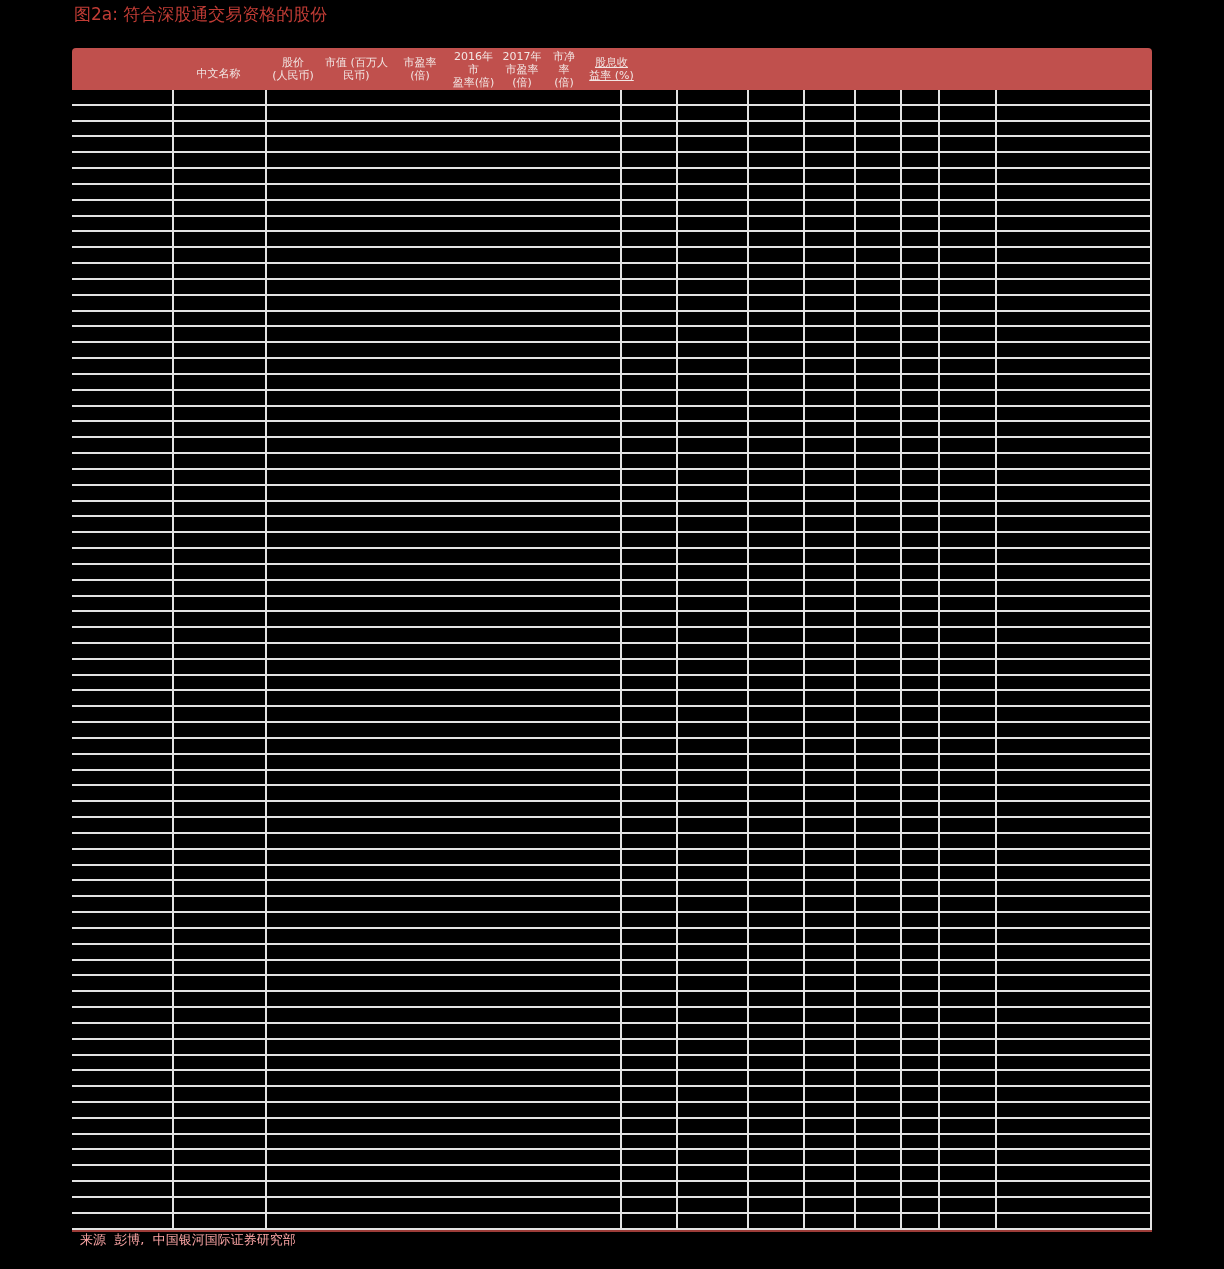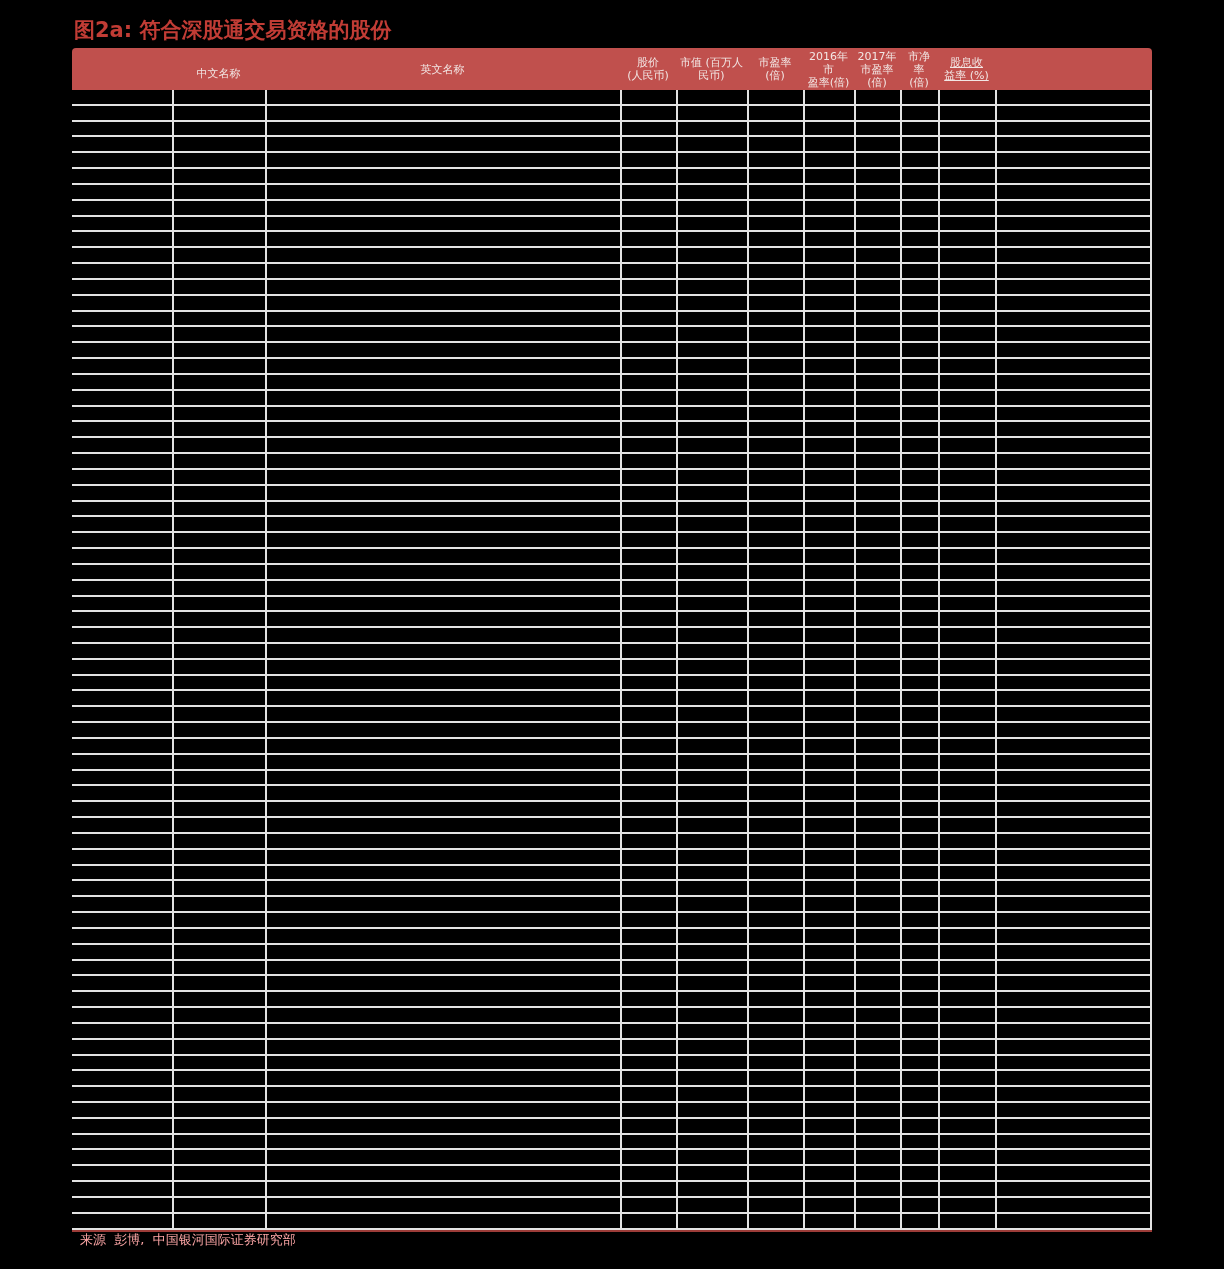--- a/index.html
+++ b/index.html
@@ -11,24 +11,24 @@
     position: relative;
     width: 1224px;
     height: 1269px;
     background: #000000;
     overflow: hidden;
     font-family: "DejaVu Sans", "Liberation Sans", sans-serif;
   }
   .figure-title {
     position: absolute;
     left: 74px;
-    top: 20px;
-    font-size: 21px;
+    top: 4px;
+    font-size: 17px;
     line-height: 20px;
-    font-weight: 700;
+    font-weight: 400;
     color: #C13C35;
     white-space: pre;
   }
   .stock-table {
     position: absolute;
     left: 72px;
     top: 48px;
     width: 1080px;
   }
   .thead {
@@ -89,21 +89,20 @@
 <body>
 
 <div class="page" style="background: rgb(0, 0, 0);">
 
   <div class="figure-title" style="color: rgb(193, 60, 53);">图2a: 符合深股通交易资格的股份</div>
 
   <div class="stock-table">
     <div class="thead" style="background: rgb(192, 80, 77);">
         <div class="th" style="width: 100px; color: rgb(242, 230, 228);"></div>
         <div class="th" style="width: 93px; color: rgb(242, 230, 228); margin-top: 8px;">中文名称</div>
-        <div class="th" style="width: 355px; color: rgb(242, 230, 228);">英文名称</div>
         <div class="th" style="width: 56px; color: rgb(242, 230, 228);">股价
 (人民币)</div>
         <div class="th" style="width: 71px; color: rgb(242, 230, 228);">市值 (百万人
 民币)</div>
         <div class="th" style="width: 56px; color: rgb(242, 230, 228);">市盈率
 (倍)</div>
         <div class="th" style="width: 51px; color: rgb(242, 230, 228);">2016年市
 盈率(倍)</div>
         <div class="th" style="width: 46px; color: rgb(242, 230, 228);">2017年
 市盈率

